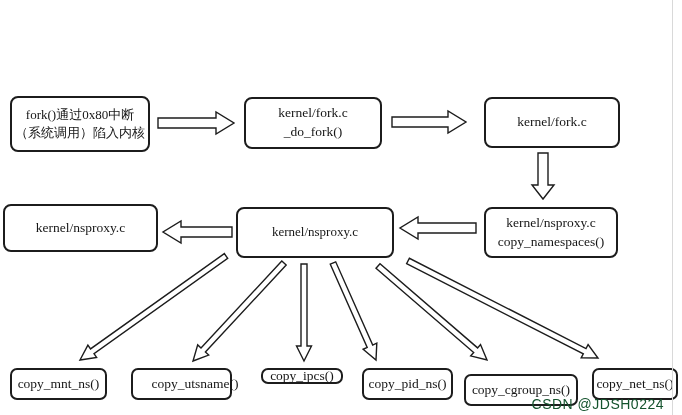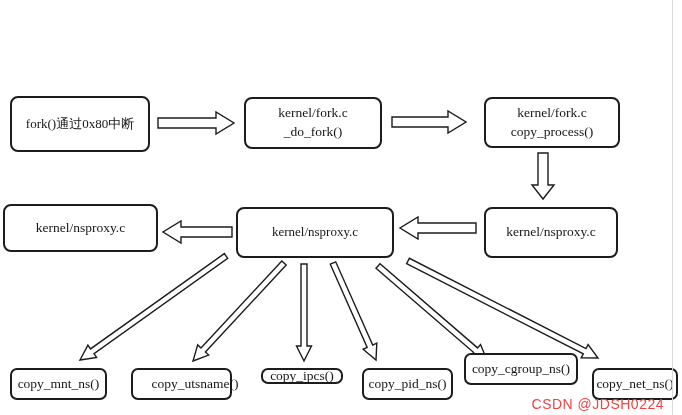--- a/index.html
+++ b/index.html
@@ -28,21 +28,21 @@
     white-space:nowrap;
   }
   .node.small{border-radius:7px;border-width:2px;}
   .node.cjk{font-size:13px;letter-spacing:0;}
   .watermark{
     position:absolute;
     right:18px;
     bottom:3px;
     font-family:"Liberation Sans","DejaVu Sans",sans-serif;
     font-size:14px;
-    color:#ef4444;
+    color:#14532d;
     letter-spacing:0.5px;
   }
   .right-border{
     position:absolute;
     top:0;right:9px;
     width:1px;height:415px;
     background:#d9d9d9;
   }
 </style>
 </head>
@@ -59,61 +59,62 @@
       <polygon points="224.3,253.6 90.5,348.9 87.9,345.2 80.0,360.0 96.6,357.4 94.0,353.7 227.7,258.4" fill="#ffffff" stroke="#1c1c1c" stroke-width="1.4" stroke-linejoin="miter"></polygon>
       <polygon points="281.8,261.0 201.0,348.0 197.7,344.9 193.0,361.0 208.7,355.1 205.4,352.0 286.2,265.0" fill="#ffffff" stroke="#1c1c1c" stroke-width="1.4" stroke-linejoin="miter"></polygon>
       <polygon points="301.0,264.0 301.0,346.0 296.5,346.0 304.0,361.0 311.5,346.0 307.0,346.0 307.0,264.0" fill="#ffffff" stroke="#1c1c1c" stroke-width="1.4" stroke-linejoin="miter"></polygon>
       <polygon points="330.3,264.2 367.2,347.5 363.1,349.3 376.0,360.0 376.8,343.2 372.7,345.1 335.7,261.8" fill="#ffffff" stroke="#1c1c1c" stroke-width="1.4" stroke-linejoin="miter"></polygon>
       <polygon points="376.0,268.3 473.7,352.5 470.7,355.9 487.0,360.0 480.5,344.5 477.6,347.9 380.0,263.7" fill="#ffffff" stroke="#1c1c1c" stroke-width="1.4" stroke-linejoin="miter"></polygon>
       <polygon points="406.6,263.7 583.3,353.9 581.2,357.9 598.0,358.0 588.1,344.5 586.0,348.5 409.4,258.3" fill="#ffffff" stroke="#1c1c1c" stroke-width="1.4" stroke-linejoin="miter"></polygon>
     </svg>
 
   <div class="node cjk" style="left:10px;top:96px;width:140px;height:56px;">
     <div>fork()通过0x80中断</div>
+    <div>（系统调用）陷入内核</div>
   </div>
 
   <div class="node" style="left:244px;top:97px;width:138px;height:52px;">
     <div>kernel/fork.c</div>
     <div>_do_fork()</div>
   </div>
 
   <div class="node" style="left:484px;top:97px;width:136px;height:51px;">
     <div>kernel/fork.c</div>
-    <div>copy_process()</div>
   </div>
 
   <div class="node" style="left:3px;top:204px;width:155px;height:48px;">
     <div>kernel/nsproxy.c</div>
   </div>
 
   <div class="node" style="left:236px;top:207px;width:158px;height:51px;font-size:13px;">
     <div>kernel/nsproxy.c</div>
   </div>
 
   <div class="node" style="left:484px;top:207px;width:134px;height:51px;">
     <div>kernel/nsproxy.c</div>
+    <div>copy_namespaces()</div>
   </div>
 
   <div class="node small" style="left:10px;top:368px;width:97px;height:32px;">
     <div>copy_mnt_ns()</div>
   </div>
 
   <div class="node small" style="left:131px;top:368px;width:101px;height:32px;padding-left:27px;">
     <div>copy_utsname()</div>
   </div>
 
   <div class="node small" style="left:261px;top:368px;width:82px;height:16px;">
     <div>copy_ipcs()</div>
   </div>
 
   <div class="node small" style="left:362px;top:368px;width:91px;height:32px;">
     <div>copy_pid_ns()</div>
   </div>
 
-  <div class="node small" style="left:464px;top:353px;width:114px;height:32px;">
+  <div class="node small" style="left:464px;top:374px;width:114px;height:32px;">
     <div>copy_cgroup_ns()</div>
   </div>
 
   <div class="node small" style="left:592px;top:368px;width:86px;height:32px;">
     <div>copy_net_ns()</div>
   </div>
 
   <div class="right-border"></div>
 
   <div class="watermark">CSDN @JDSH0224</div>

